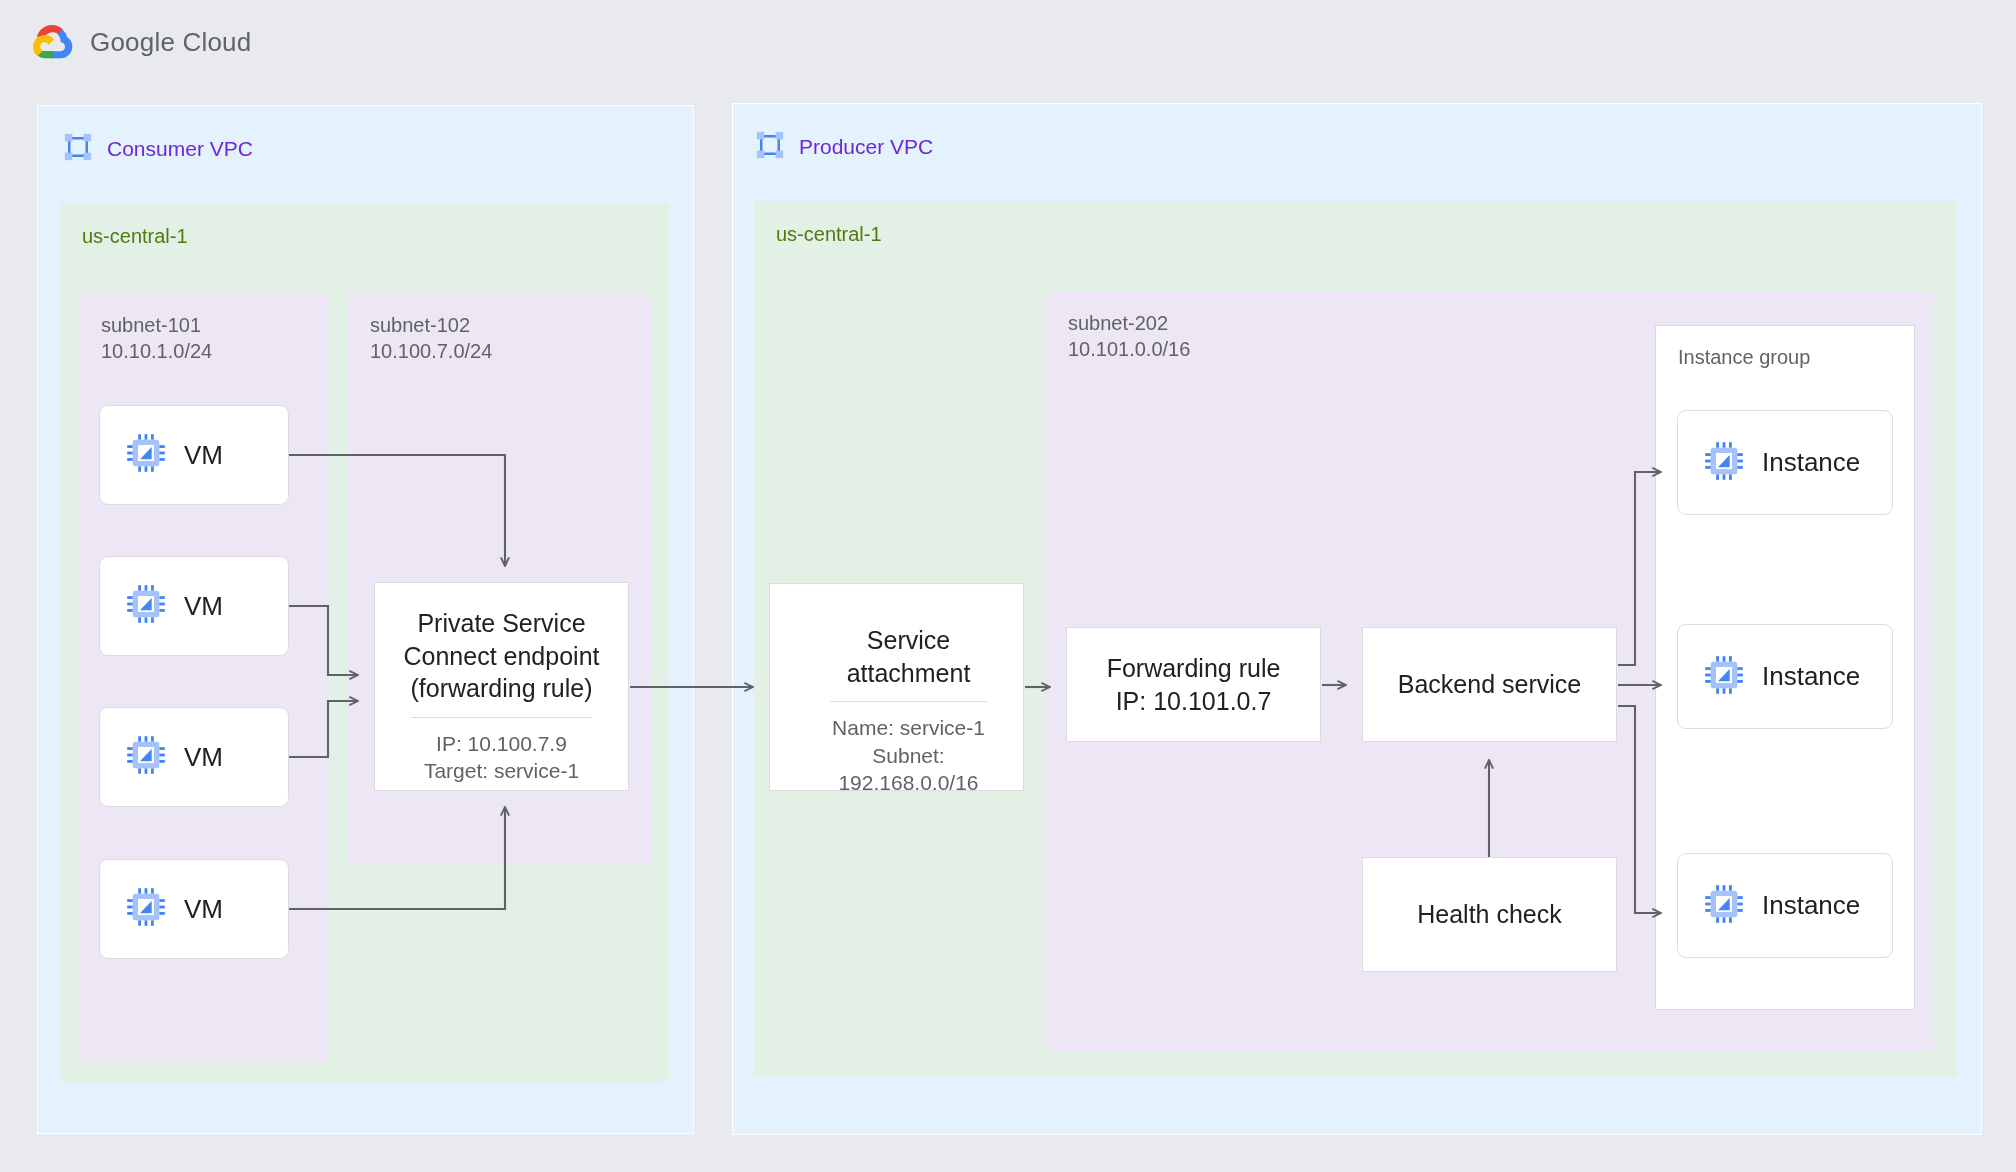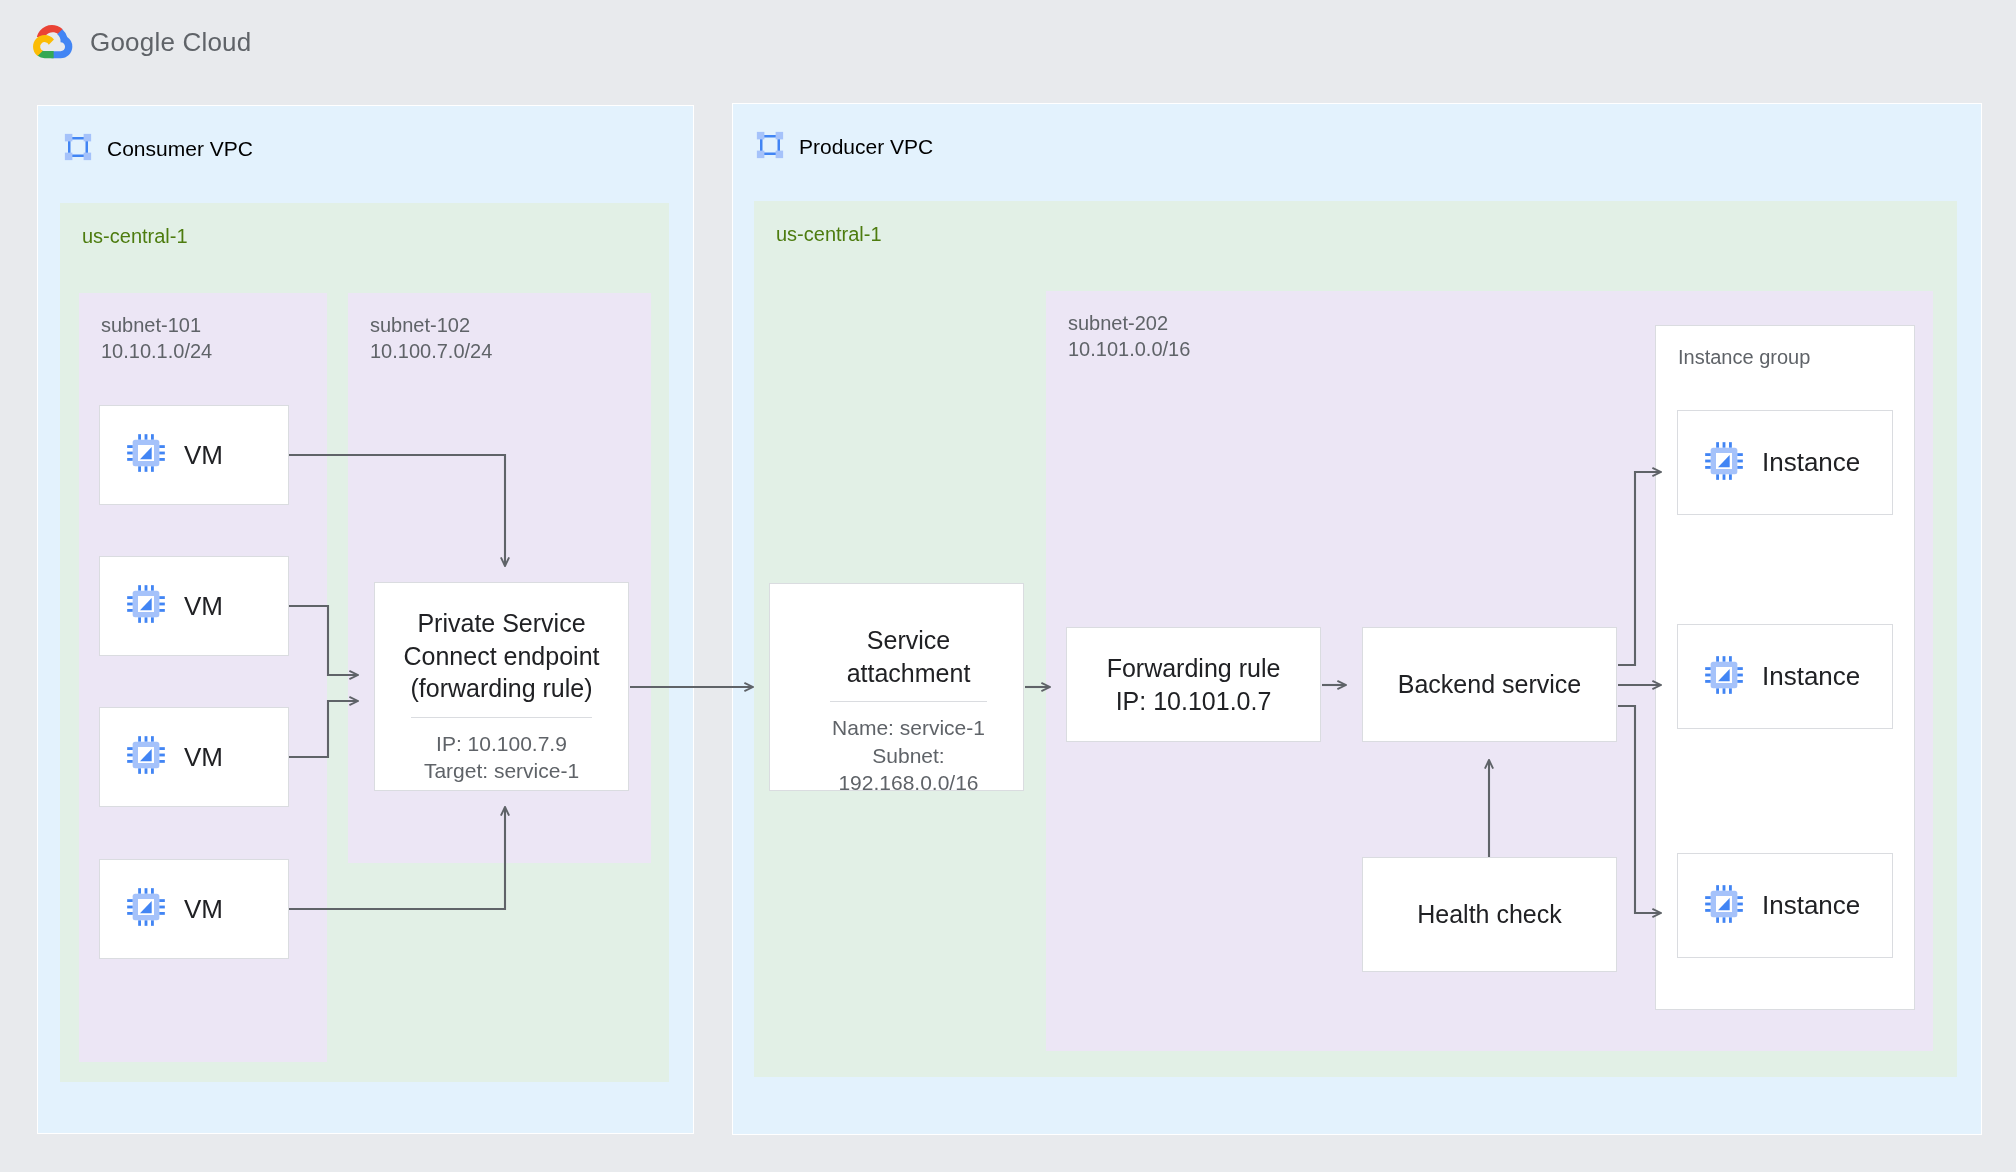--- a/index.html
+++ b/index.html
@@ -8,35 +8,35 @@
 
   
   #brand{position:absolute;left:30px;top:22px;display:flex;align-items:center;gap:14px;}
   #brand .logo{width:46px;height:40px;position:relative;flex:none;}
   #brand .brandtext{font-size:26px;color:#5f6368;letter-spacing:.2px;white-space:nowrap;}
   #brand .brandtext .b2{color:#5f6368;}
 
   
   .vpc{position:absolute;background:#e3f2fd;border:1px solid #ffffff;}
   .vpc-head{position:absolute;display:flex;align-items:center;gap:14px;}
-  .vpc-head .lbl{font-size:21px;color:#000000;white-space:nowrap;}
+  .vpc-head .lbl{font-size:21px;color:#6d28d9;white-space:nowrap;}
   .region{position:absolute;background:#e2f0e6;}
   .region .rlbl{position:absolute;left:22px;top:22px;font-size:20px;color:#4d7c0f;white-space:nowrap;}
   .subnet{position:absolute;background:#ece6f5;}
   .subnet .slbl{position:absolute;left:22px;top:20px;font-size:20px;color:#5f6368;line-height:1.28;white-space:nowrap;}
 
   
   .card{position:absolute;background:#ffffff;border:1px solid #dadce0;box-sizing:border-box;}
   .card.plain{display:flex;align-items:center;justify-content:center;text-align:center;}
   .card .title{font-size:25px;color:#202124;line-height:1.3;}
   .card .sub{font-size:21px;color:#5f6368;line-height:1.32;text-align:center;}
   .divider{height:1px;background:#dadce0;margin:12px 26px;}
   .card .stack{width:100%;box-sizing:border-box;padding:0 10px;}
 
-  .vmcard{display:flex;align-items:center;gap:18px;padding-left:26px;box-sizing:border-box;}
+  .vmcard{display:flex;align-items:center;gap:18px;padding-left:26px;box-sizing:border-box;border-radius:9px;}
   .vmcard .vmlabel{font-size:26px;color:#202124;white-space:nowrap;}
 
   .igroup{position:absolute;background:#ffffff;border:1px solid #dadce0;box-sizing:border-box;}
   .igroup .iglbl{position:absolute;left:22px;top:20px;font-size:20px;color:#5f6368;white-space:nowrap;}
 
   svg.wires{position:absolute;left:0;top:0;width:2016px;height:1172px;pointer-events:none;overflow:visible;}
   .chipicon{flex:none;}
 </style>
 </head>
 <body>

